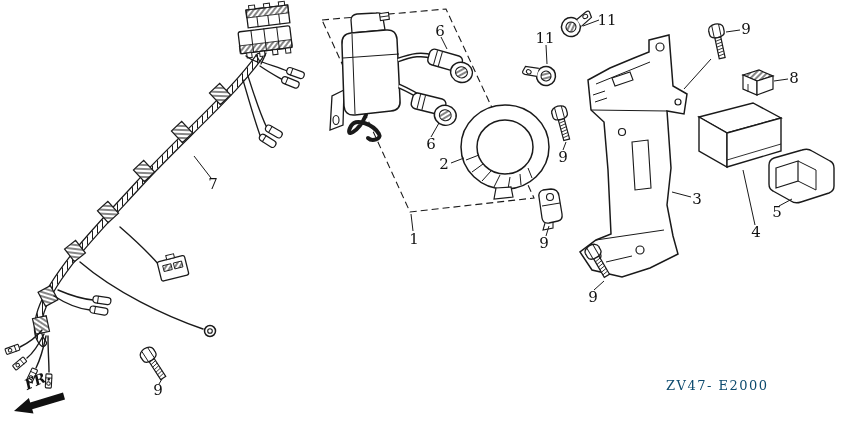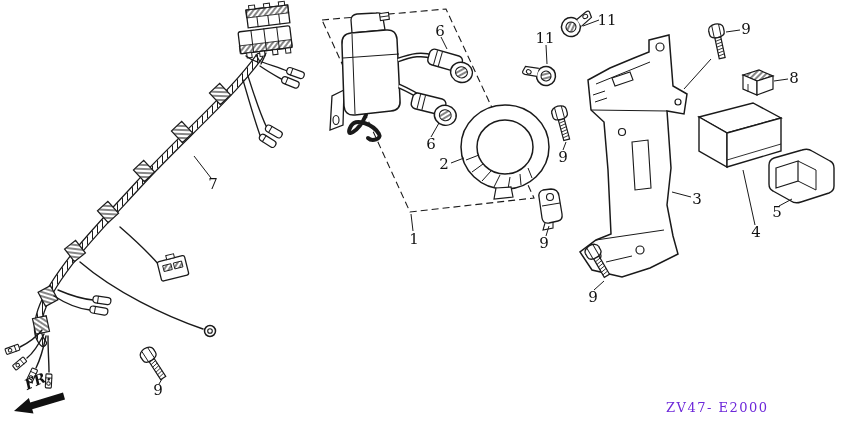--- a/index.html
+++ b/index.html
@@ -1,22 +1,22 @@
 <!DOCTYPE html>
 <html><head>
 <meta charset="utf-8">
 <style>
   html,body{margin:0;padding:0;background:#ffffff;}
   .stage{position:relative;width:850px;height:424px;background:#ffffff;overflow:hidden;
          font-family:"DejaVu Serif",serif;color:#111;}
   .stage svg{position:absolute;left:0;top:0;}
   .callout{position:absolute;transform:translate(-50%,-50%);font-size:15px;line-height:1;
            font-family:"DejaVu Serif",serif;color:#111;}
-  .code{position:absolute;left:666px;top:400px;font-size:13px;letter-spacing:1.5px;
-        font-family:"DejaVu Serif",serif;color:#6d28d9;}
+  .code{position:absolute;left:666px;top:378px;font-size:13px;letter-spacing:1.5px;
+        font-family:"DejaVu Serif",serif;color:#0c4a6e;}
   .fr{position:absolute;left:24px;top:372px;font-size:14px;font-weight:bold;font-style:italic;
       transform:rotate(-24deg);color:#111;}
 </style>
 </head>
 <body>
 
 <div class="stage">
 
 <svg width="850" height="424" viewBox="0 0 850 424">
   <defs>

